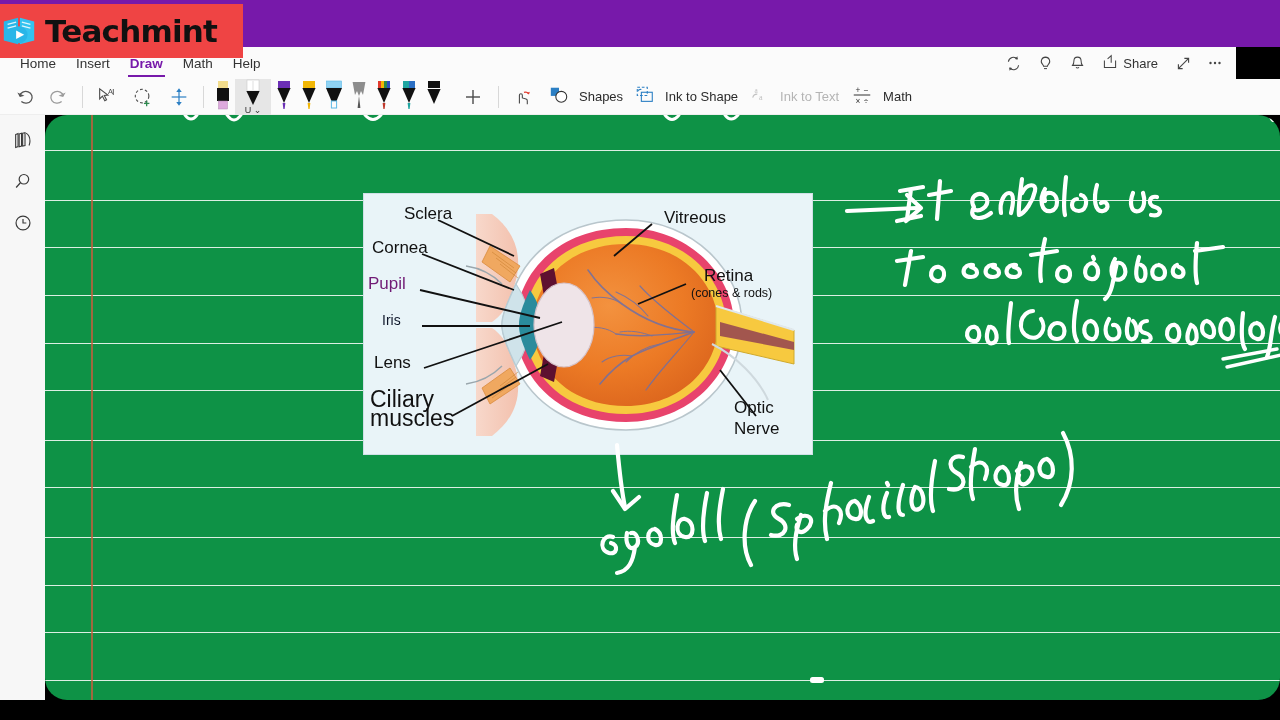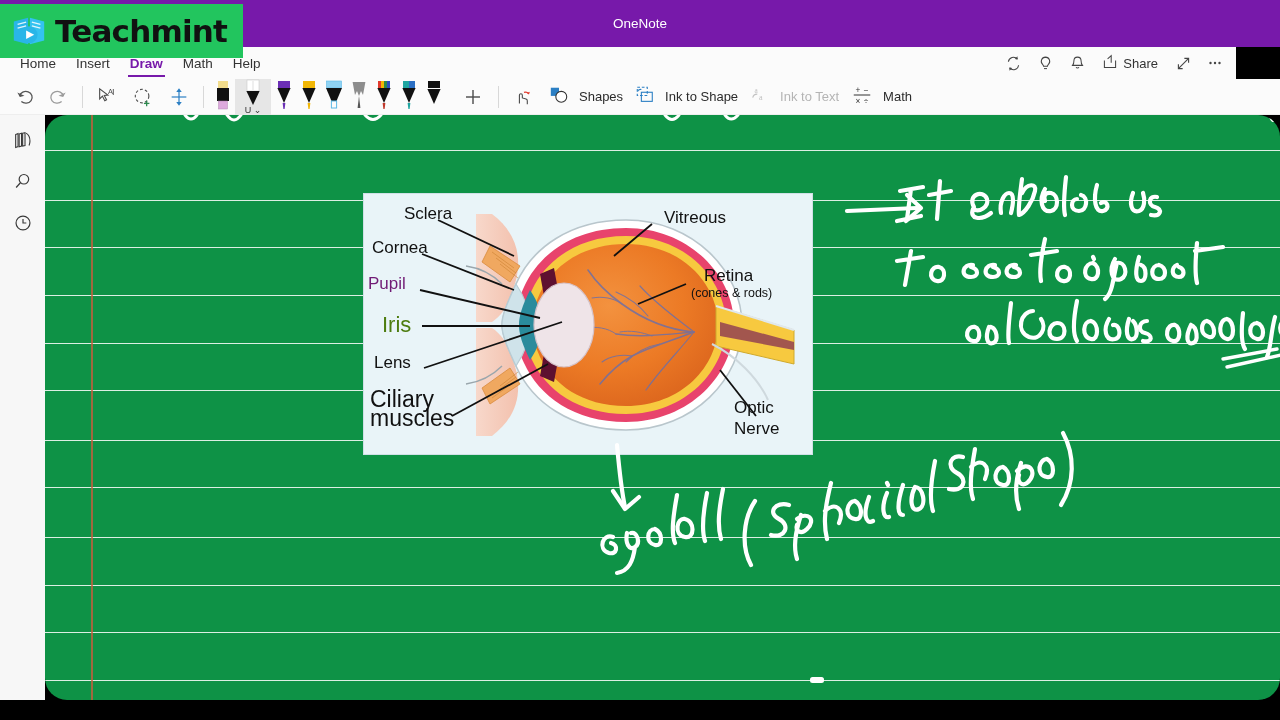--- a/index.html
+++ b/index.html
@@ -29,22 +29,22 @@
   .tb-user { color: #fff; font-size: 13.5px; margin-right: 18px; }
   .tb-sep { width:1px; height:20px; background: rgba(255,255,255,.55); margin-right: 14px;}
   .tb-btn {
     width: 46px; height: 47px; display: flex; align-items: center; justify-content: center;
     color: #fff; font-size: 14px;
   }
 
   
   .logo-overlay {
     position: absolute; left: 0; top: 4px; width: 243px; height: 54px;
-    background: #22c55e; display: flex; align-items: center; gap: 7px;
-    padding-left: 10px; z-index: 40;
+    background: #ef4444; display: flex; align-items: center; gap: 7px;
+    z-index: 40;
   }
   .logo-mark { width: 38px; height: 38px; flex: 0 0 38px; }
   .logo-word {
     font-size: 31px; font-weight: bold; color: #111111;
     letter-spacing: -0.8px; font-family: "DejaVu Sans", sans-serif;
   }
 
   
   .ribbon-tabs {
     position: absolute; top: 47px; left: 0; width: 1236px; height: 32px;
@@ -108,21 +108,20 @@
 
   
   .ink { position: absolute; left: 0; top: 0; width: 1235px; height: 585px; pointer-events: none;}
 </style>
 </head>
 <body>
 
 <div id="app">
 
   <div class="titlebar">
-    <div class="tb-title">OneNote</div>
   </div>
 
   <div class="ribbon-tabs">
     <div class="rt-item">Home</div>
     <div class="rt-item">Insert</div>
     <div class="rt-item active">Draw</div>
     <div class="rt-item">Math</div>
     <div class="rt-item">Help</div>
 
     <div class="rt-right">
@@ -478,21 +477,21 @@
           <line x1="288" y1="30" x2="250" y2="62"></line>
           <line x1="322" y1="90" x2="274" y2="110"></line>
           <line x1="392" y1="222" x2="356" y2="176"></line>
         </g>
       </svg>
 
       
       <div style="position:absolute;left:40px;top:10px;font-size:17px;color:#111">Sclera</div>
       <div style="position:absolute;left:8px;top:44px;font-size:17px;color:#111">Cornea</div>
       <div style="position:absolute;left:4px;top:80px;font-size:17px;color:#701a75">Pupil</div>
-      <div style="position:absolute;left:18px;top:118px;font-size:22px;color:#4d7c0f">Iris</div>
+      <div style="position:absolute;left:18px;top:118px;font-size:14px;color:#0f172a">Iris</div>
       <div style="position:absolute;left:10px;top:159px;font-size:17px;color:#111">Lens</div>
       <div style="position:absolute;left:6px;top:196px;font-size:23px;color:#111;line-height:19px">
         <div>Ciliary</div>
         <div>muscles</div>
       </div>
 
       <div style="position:absolute;left:300px;top:14px;font-size:17px;color:#111">Vitreous</div>
       <div style="position:absolute;left:340px;top:72px;font-size:17px;color:#111">Retina</div>
       <div style="position:absolute;left:327px;top:92px;font-size:12.5px;color:#111">(cones &amp; rods)</div>
       <div style="position:absolute;left:370px;top:203px;font-size:17px;color:#111;line-height:21px">

